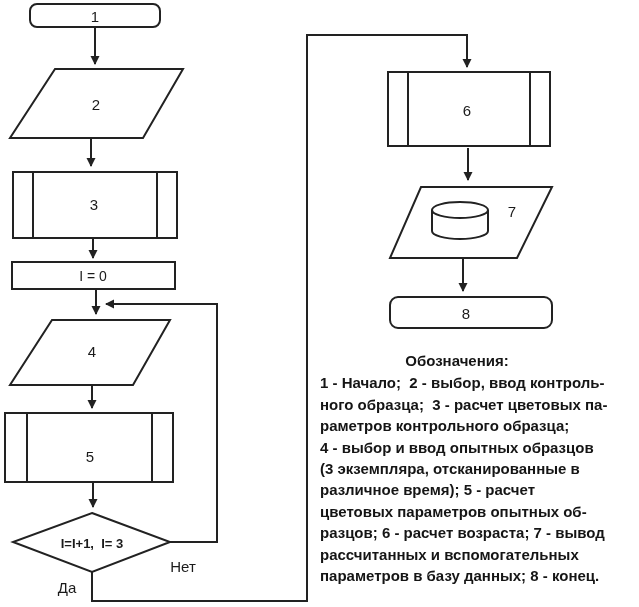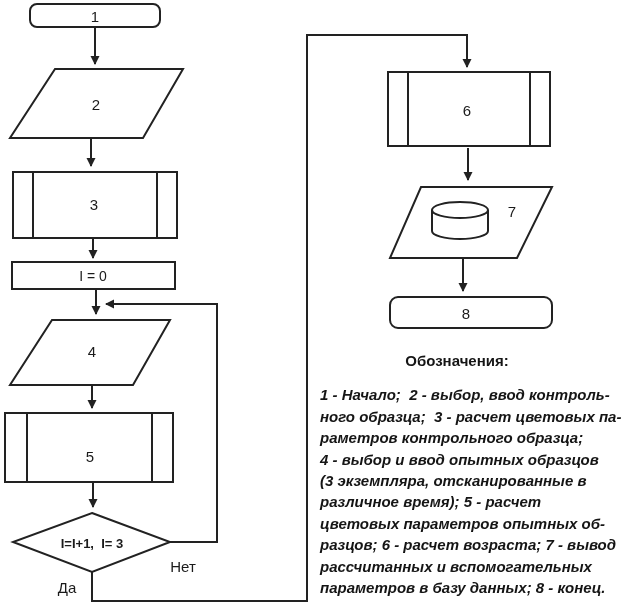--- a/index.html
+++ b/index.html
@@ -42,25 +42,24 @@
     top: 350px;
     width: 318px;
     color: #151515;
     font-weight: 700;
     font-size: 15px;
     line-height: 21.4px;
   }
   .legend-title {
     text-align: center;
     padding-right: 44px;
-    margin-bottom: 13px;
+    margin-bottom: 1px;
   }
   .legend-body {
     white-space: pre-wrap;
-    font-style: italic;
   }
 </style>
 </head>
 <body>
 
 <div id="stage">
   <svg width="639" height="607" viewBox="0 0 639 607">
     <defs>
       <marker id="ah" markerWidth="10" markerHeight="10" refX="8" refY="4.5" orient="auto" markerUnits="userSpaceOnUse">
         <path d="M0,0 L9,4.5 L0,9 z" fill="#222222"></path>

